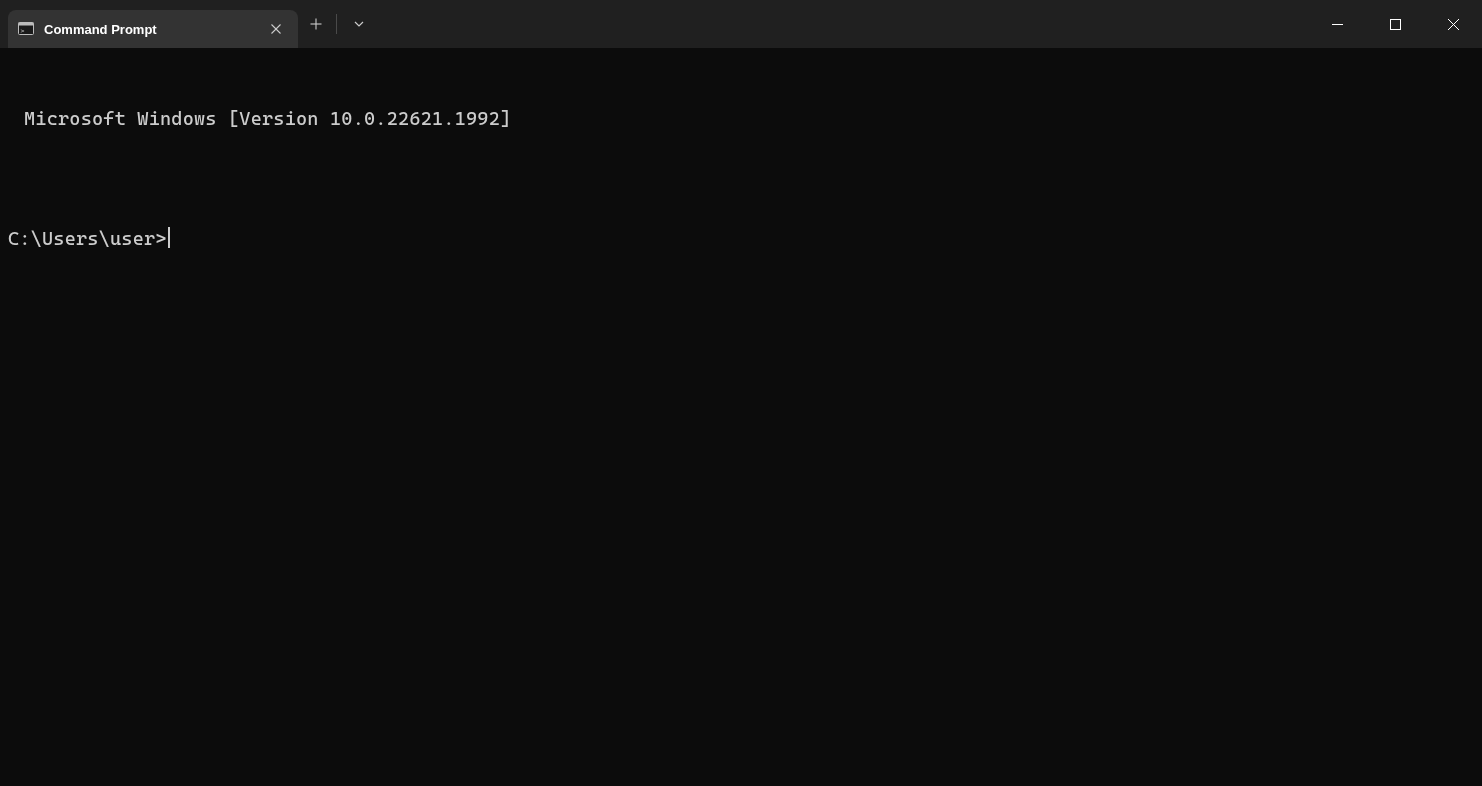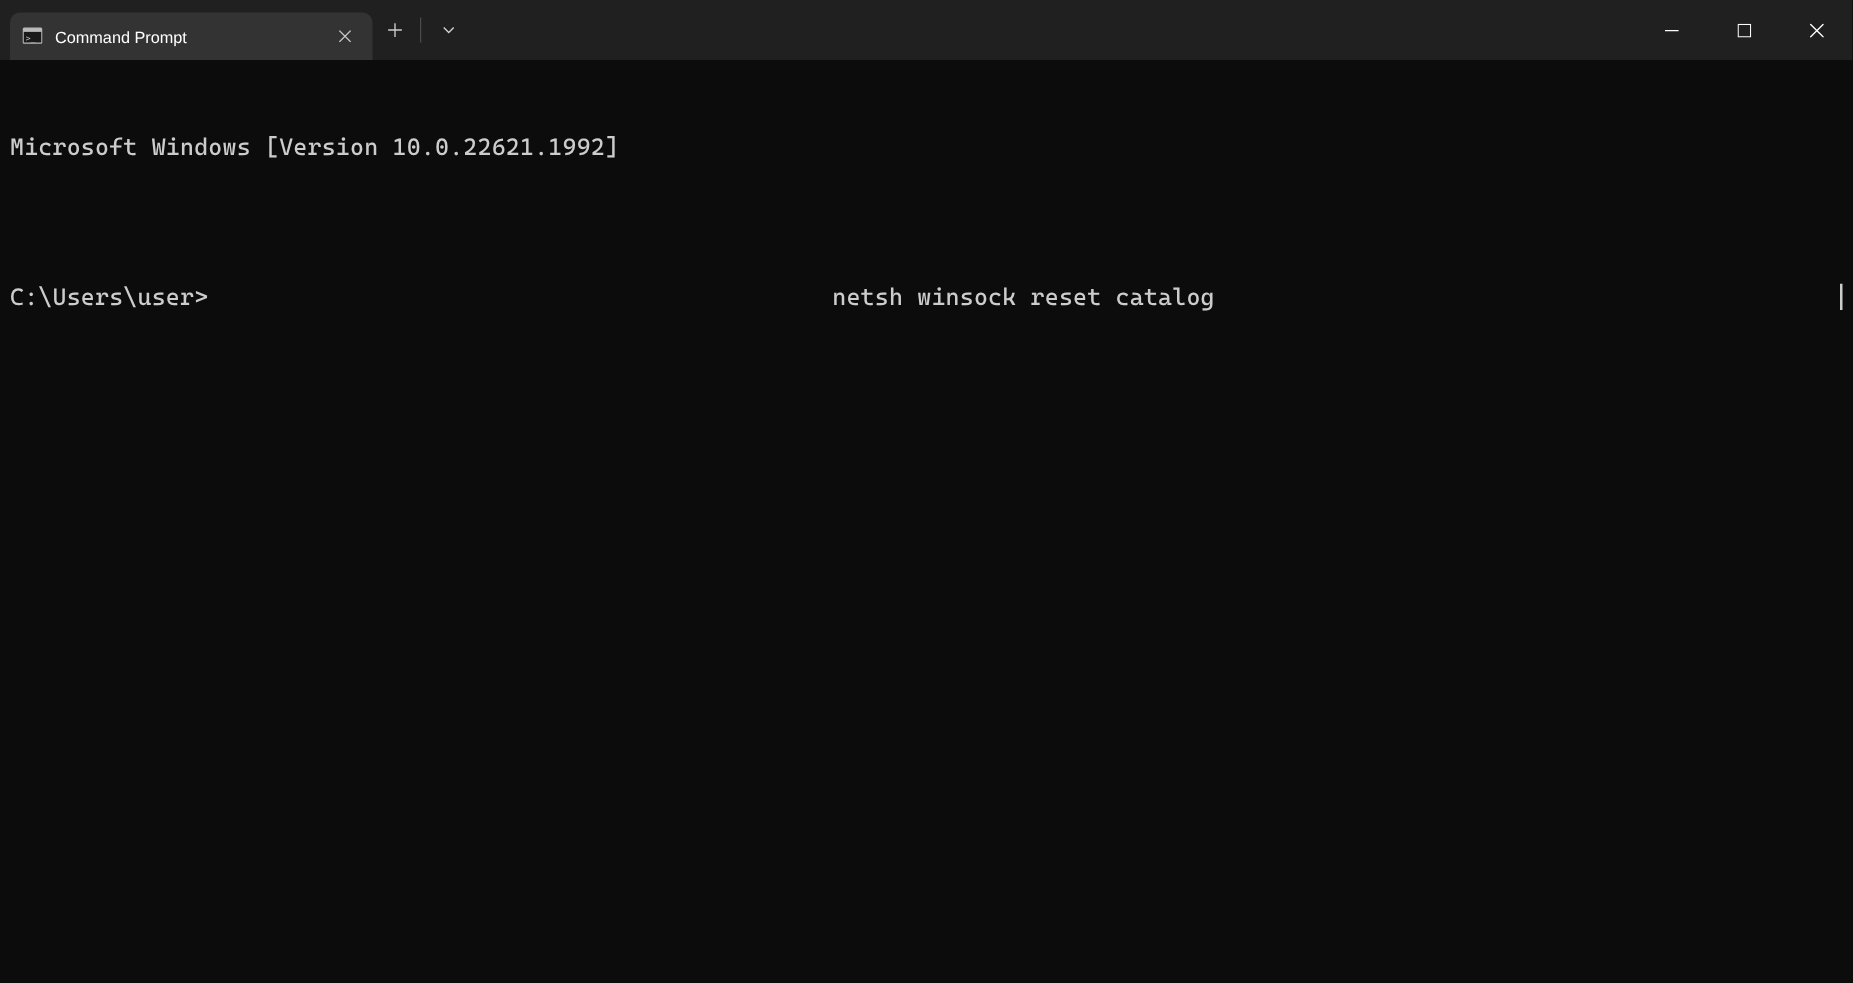--- a/index.html
+++ b/index.html
@@ -51,21 +51,21 @@
     }
     .tab-icon svg {
       width: 16px;
       height: 16px;
     }
     .tab-title {
       flex: 1;
       white-space: nowrap;
       overflow: hidden;
       text-overflow: ellipsis;
-      font-weight: 400;
+      font-weight: 700;
     }
     .tab-close {
       width: 20px;
       height: 20px;
       display: flex;
       align-items: center;
       justify-content: center;
       color: #cccccc;
       border-radius: 4px;
       margin-left: 8px;
@@ -117,25 +117,25 @@
       padding: 10px 8px;
       font-family: 'Cascadia Mono', 'Cascadia Code', Consolas, 'Courier New', monospace;
       font-size: 19px;
       line-height: 24px;
       color: #cccccc;
       white-space: pre;
       letter-spacing: 0.2px;
     }
     .term-line {
       display: block;
+      margin-left: 16px;
     }
     .prompt-line {
       display: flex;
       align-items: center;
-      justify-content: space-between;
     }
     .cursor {
       display: inline-block;
       width: 2px;
       height: 21px;
       background: #cccccc;
       margin-left: 1px;
       vertical-align: middle;
       position: relative;
       top: -1px;
@@ -194,14 +194,14 @@
         <line x1="0" y1="0" x2="11" y2="11" stroke="currentColor" stroke-width="1"></line>
         <line x1="11" y1="0" x2="0" y2="11" stroke="currentColor" stroke-width="1"></line>
       </svg>
     </div>
   </div>
 </div>
 
 <div class="terminal">
   <span class="term-line">Microsoft Windows [Version 10.0.22621.1992]</span>
   <span class="term-line"></span>
-  <div class="prompt-line"><span>C:\Users\user&gt;</span><span>netsh winsock reset catalog</span><span class="cursor"></span></div>
+  <div class="prompt-line"><span>C:\Users\user&gt;</span><span class="cursor"></span></div>
 </div>
 
 </body></html>

